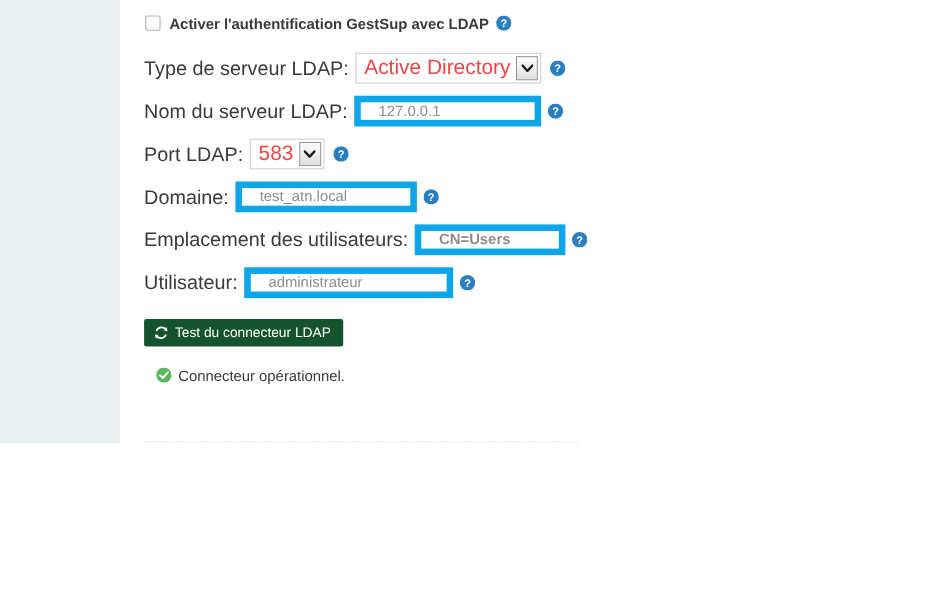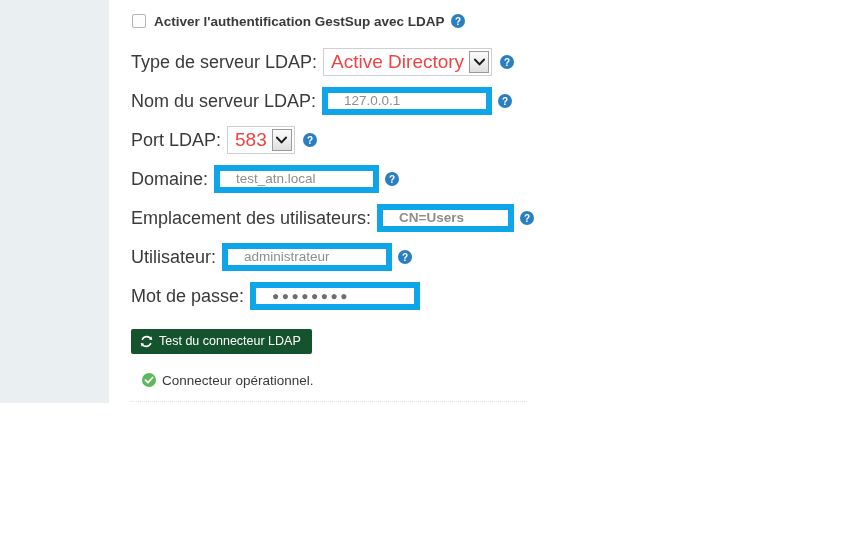--- a/index.html
+++ b/index.html
@@ -87,21 +87,21 @@
     padding: 0 16px;
     outline: none;
     border-radius: 0;
     margin-right: 6px;
   }
   .text-input::placeholder { color: #8d8d8d; opacity: 1; }
 
   #server-input { width: 170px; }
   #domain-input { width: 165px; }
   #userloc-input { width: 137px; font-weight: bold; }
-  #user-input   { width: 170px; }
+  #user-input   { width: 190px; }
   #password-input {
     width: 170px;
     color: #6d6d6d;
     letter-spacing: 2.5px;
     font-size: 12px;
   }
 
   
   .select-wrap {
     display: inline-flex;
@@ -290,24 +290,20 @@
     <span class="field-label">Utilisateur:</span>
     <input class="text-input" id="user-input" type="text" placeholder="administrateur" style="">
     <span class="help-icon">
       <svg width="14" height="14" viewBox="0 0 14 14">
         <circle cx="7" cy="7" r="7" fill="#2b7fc1"></circle>
         <text x="7" y="10.6" text-anchor="middle" font-family="Liberation Sans, sans-serif" font-size="10" font-weight="bold" fill="#ffffff">?</text>
       </svg>
     </span>
   </div>
 
-  <div class="form-row">
-    <span class="field-label">Mot de passe:</span>
-    <input class="text-input" id="password-input" type="text" value="●●●●●●●●" style="">
-  </div>
 
   <div class="form-row" id="test-row">
     <button id="test-button">
       <span id="refresh-icon">
         <svg width="13" height="13" viewBox="0 0 16 16">
           <path d="M13.6 5.2A6 6 0 0 0 2.9 5.4" stroke="#ffffff" stroke-width="1.9" fill="none" stroke-linecap="round"></path>
           <polygon points="13.9,1.6 15.2,5.9 10.9,5.2" fill="#ffffff"></polygon>
           <path d="M2.4 10.8a6 6 0 0 0 10.7-.2" stroke="#ffffff" stroke-width="1.9" fill="none" stroke-linecap="round"></path>
           <polygon points="2.1,14.4 0.8,10.1 5.1,10.8" fill="#ffffff"></polygon>
         </svg>

